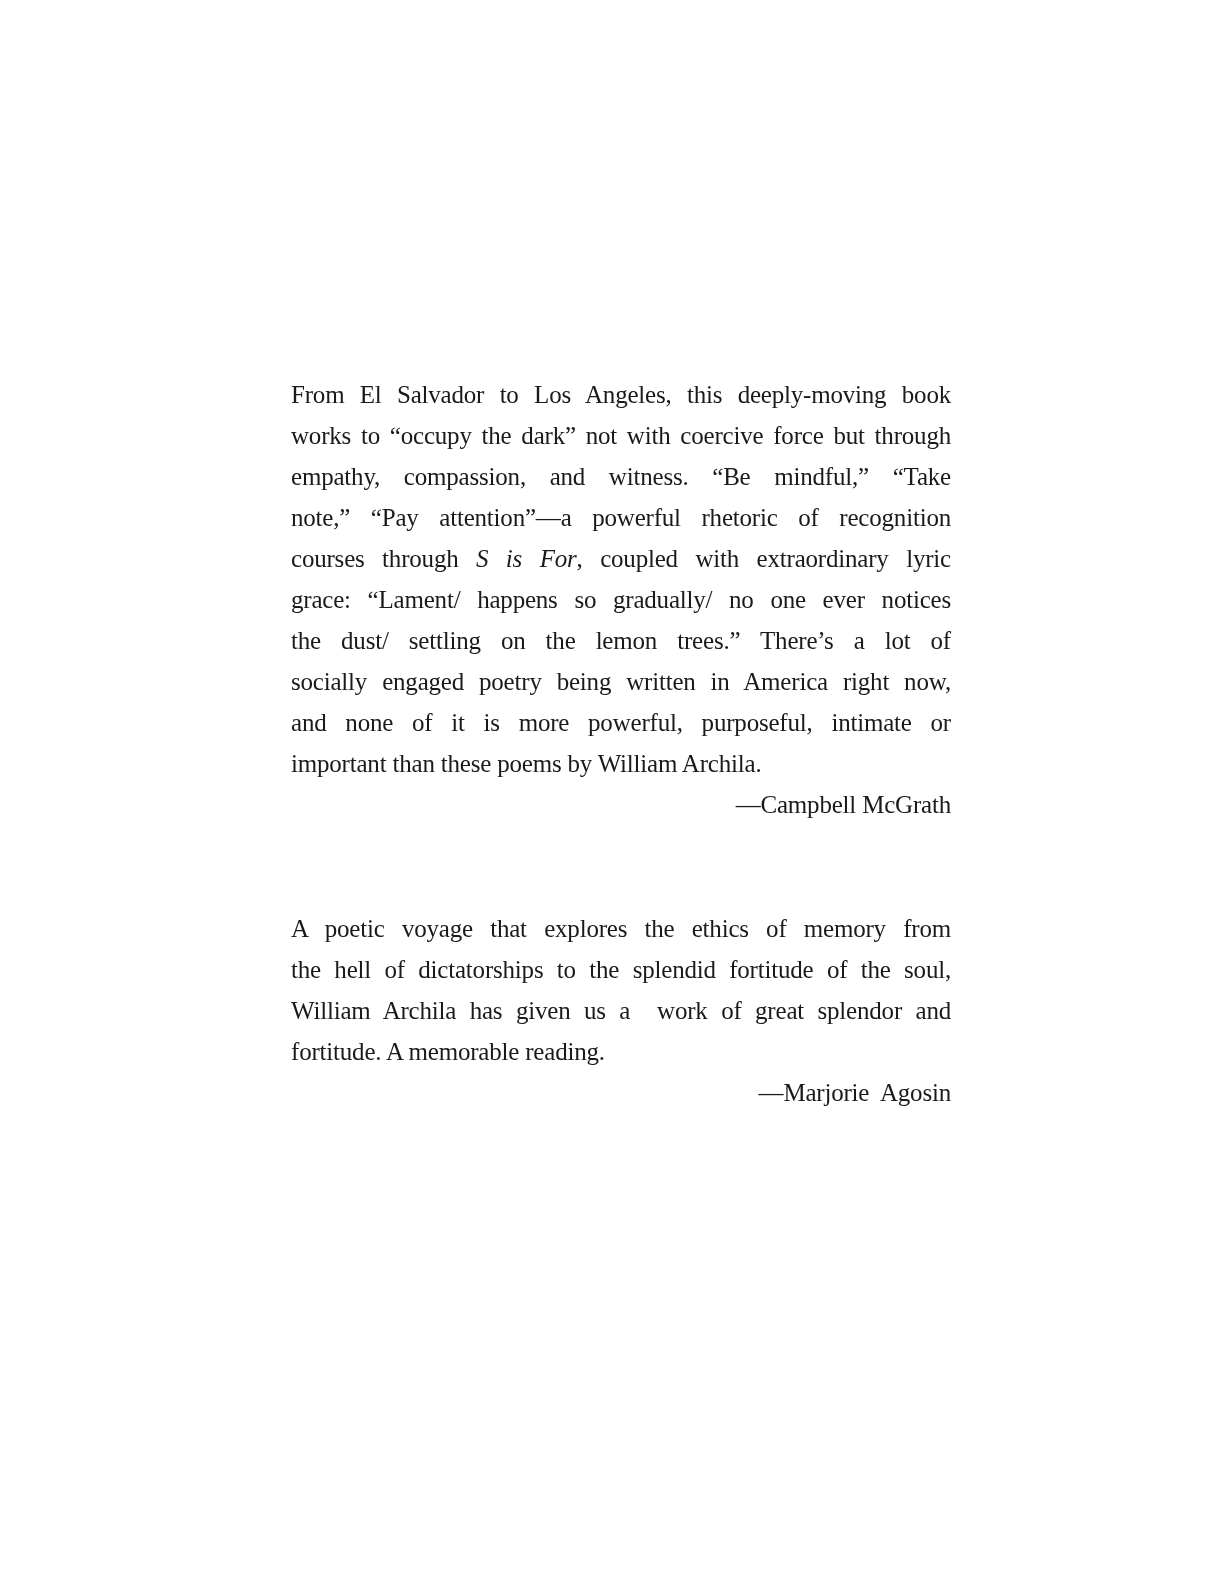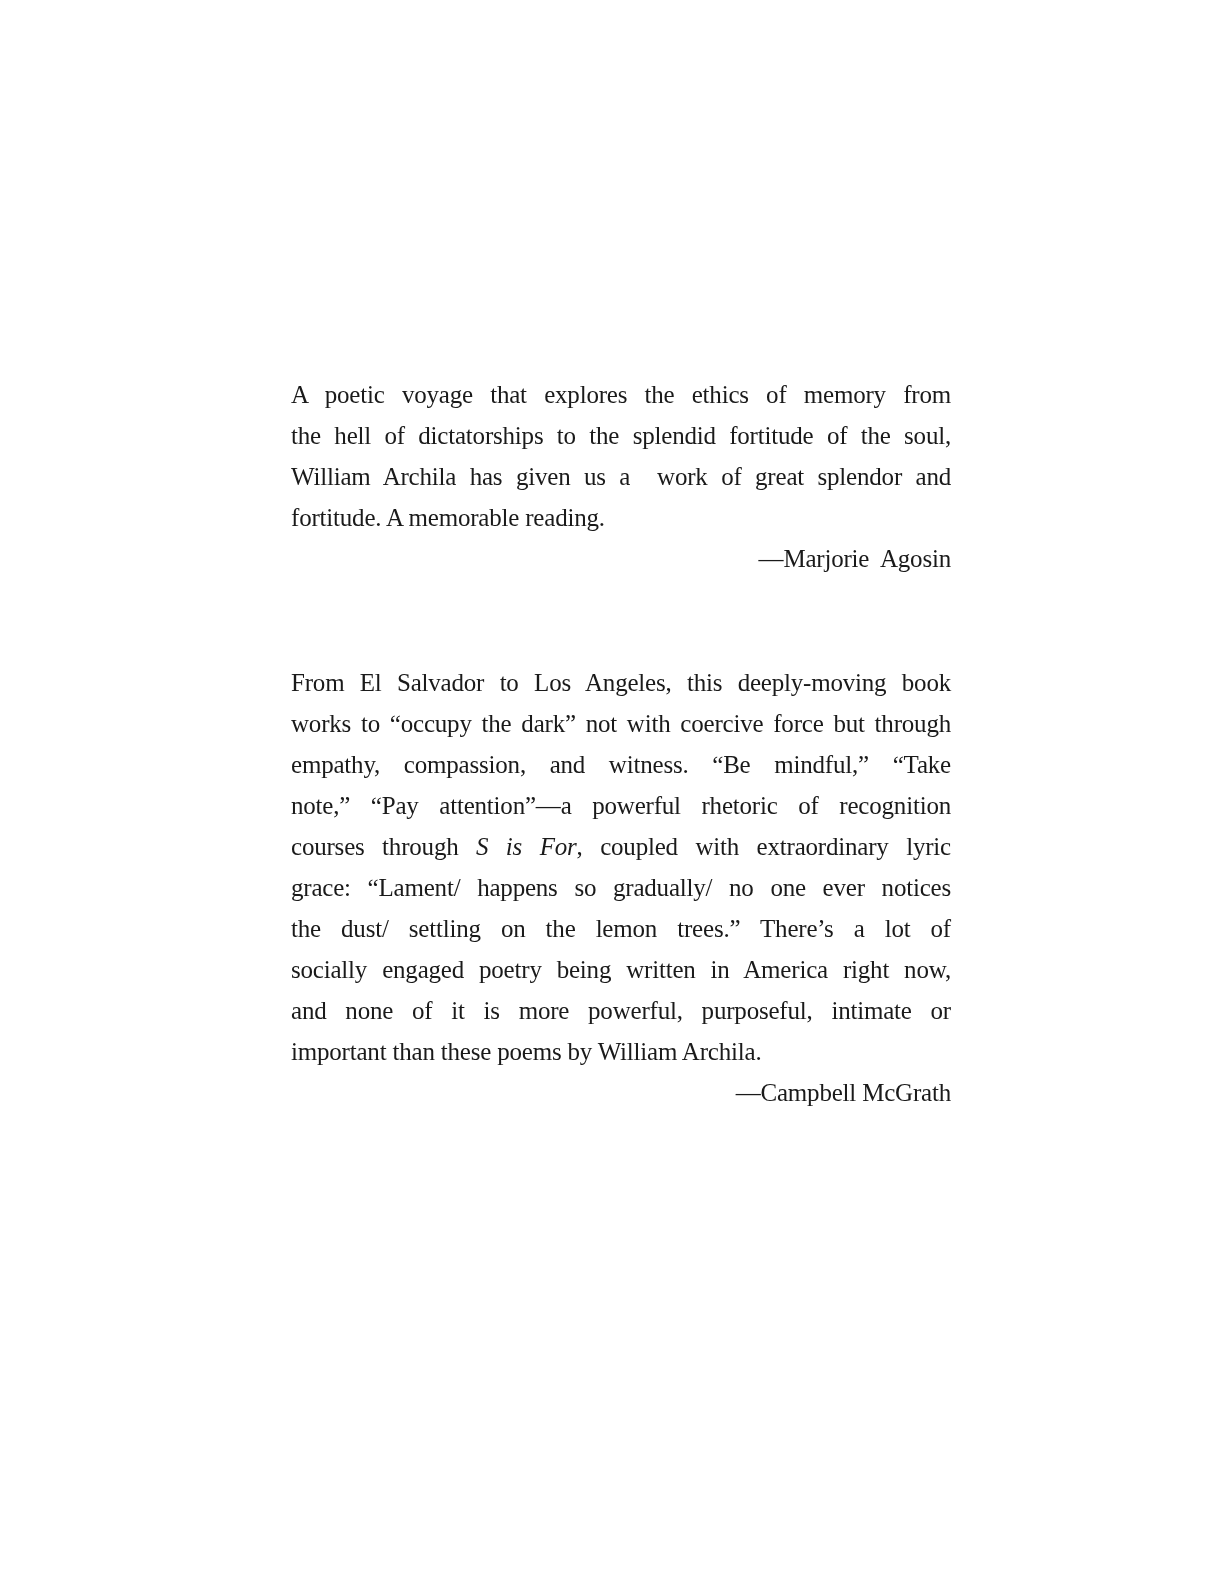--- a/index.html
+++ b/index.html
@@ -44,33 +44,33 @@
   .italic {
     font-style: italic;
   }
 </style>
 </head>
 <body>
 
 <div class="page">
   <div class="content">
       <div class="blurb">
-        <div class="line"><span class="">A poetic voyage that explores the ethics of memory from</span></div>
-        <div class="line"><span class="">the hell of dictatorships to the splendid fortitude of the soul,</span></div>
-        <div class="line"><span class="">William Archila has given us a&nbsp; work of great splendor and</span></div>
-        <div class="line last"><span class="">fortitude. A memorable reading.</span></div>
-        <div class="attribution">—Marjorie&nbsp; Agosin</div>
-      </div>
-      <div class="blurb">
         <div class="line"><span class="">From El Salvador to Los Angeles, this deeply-moving book</span></div>
         <div class="line"><span class="">works to “occupy the dark” not with coercive force but through</span></div>
         <div class="line"><span class="">empathy, compassion, and witness. “Be mindful,” “Take</span></div>
         <div class="line"><span class="">note,” “Pay attention”—a powerful rhetoric of recognition</span></div>
         <div class="line"><span class="">courses through </span><span class="italic">S is For</span><span class="">, coupled with extraordinary lyric</span></div>
         <div class="line"><span class="">grace: “Lament/ happens so gradually/ no one ever notices</span></div>
         <div class="line"><span class="">the dust/ settling on the lemon trees.” There’s a lot of</span></div>
         <div class="line"><span class="">socially engaged poetry being written in America right now,</span></div>
         <div class="line"><span class="">and none of it is more powerful, purposeful, intimate or</span></div>
         <div class="line last"><span class="">important than these poems by William Archila.</span></div>
         <div class="attribution">—Campbell McGrath</div>
       </div>
+      <div class="blurb">
+        <div class="line"><span class="">A poetic voyage that explores the ethics of memory from</span></div>
+        <div class="line"><span class="">the hell of dictatorships to the splendid fortitude of the soul,</span></div>
+        <div class="line"><span class="">William Archila has given us a&nbsp; work of great splendor and</span></div>
+        <div class="line last"><span class="">fortitude. A memorable reading.</span></div>
+        <div class="attribution">—Marjorie&nbsp; Agosin</div>
+      </div>
     </div>
 </div>
 
 </body></html>

